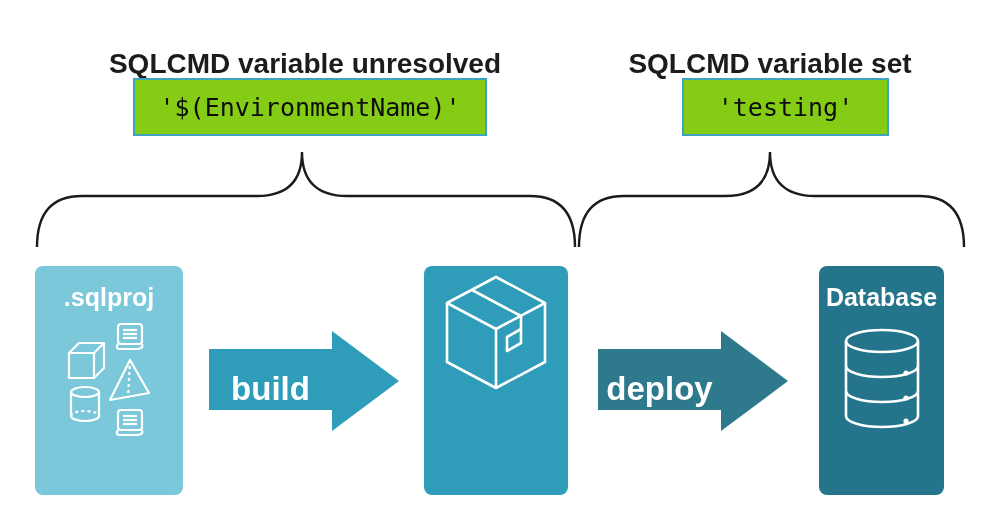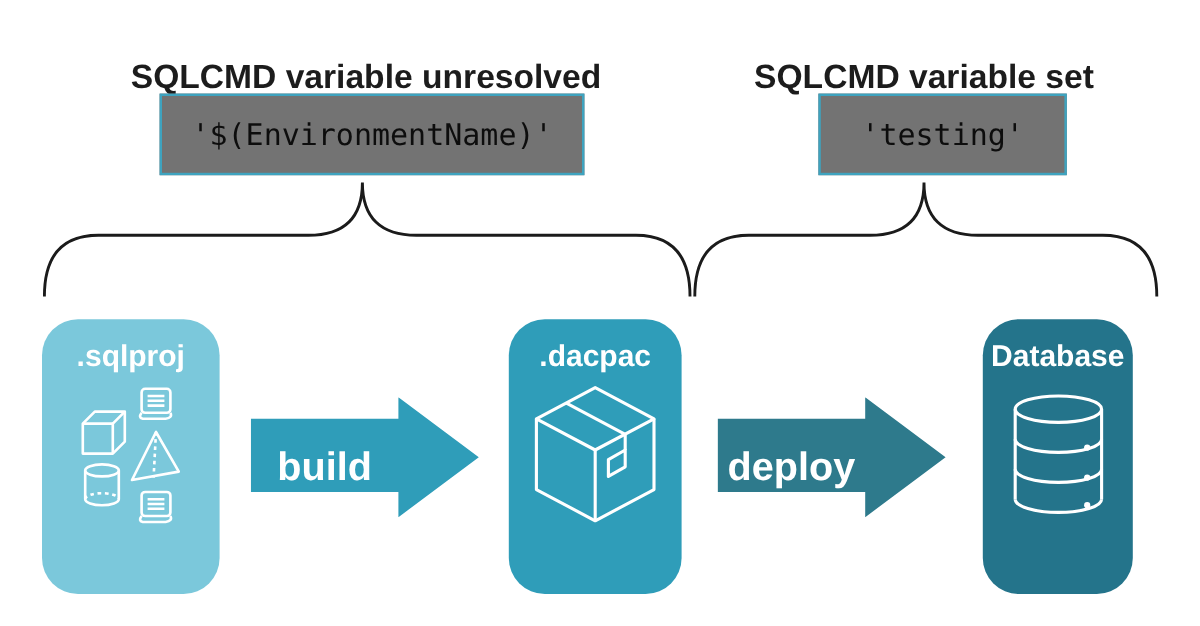--- a/index.html
+++ b/index.html
@@ -9,30 +9,30 @@
   }
   .heading{
     position:absolute;top:24px;height:34px;
     font-size:28px;font-weight:700;color:#1c1c1c;text-align:center;
     letter-spacing:0px;
     margin-top:24px;
   }
   .heading.left{left:55px;width:500px;}
   .heading.right{left:520px;width:500px;}
   .codebox{
-    position:absolute;top:78px;height:68px;box-sizing:border-box;
-    border:2px solid #3ea3bf;background:#737373;
+    position:absolute;top:78px;height:58px;box-sizing:border-box;
+    border:2px solid #3ea3bf;background:#84cc16;
     display:flex;align-items:center;justify-content:center;
     font-family:"DejaVu Sans Mono", monospace;font-size:25px;color:#0d0d0d;
   }
   .codebox.left{left:133px;width:354px;}
   .codebox.right{left:682px;width:207px;}
   .braces{position:absolute;left:0;top:148px;width:1000px;height:104px;}
   .stage{
-    position:absolute;top:266px;height:229px;border-radius:30px;
+    position:absolute;top:266px;height:229px;border-radius:8px;
     display:flex;flex-direction:column;align-items:center;
   }
   .stage-label{
     margin-top:17px;font-size:25px;font-weight:700;color:#ffffff;text-align:center;
   }
   .stage.sqlproj{left:35px;width:148px;background:#7bc8db;}
   .stage.dacpac{left:424px;width:144px;background:#2f9db9;}
   .stage.database{left:819px;width:125px;background:#24748b;}
   .arrow-svg{position:absolute;top:331px;width:191px;height:100px;}
   .arrow-svg.build{left:209px;}
@@ -106,21 +106,20 @@
       </svg>
     </div>
   </div>
 
   <svg class="arrow-svg build" viewBox="0 0 191 100">
     <polygon points="0,18 123,18 123,0 190,50 123,100 123,79 0,79" fill="#2f9db9"></polygon>
   </svg>
   <div class="arrow-label build">build</div>
 
   <div class="stage dacpac">
-    <div class="stage-label">.dacpac</div>
     <div class="icon-wrap" style="margin-top:8px;">
       <svg width="108" height="120" viewBox="0 0 108 120" fill="none" stroke="#ffffff" stroke-width="2.6" stroke-linejoin="round">
         <path d="M54,3 L103,29 L54,55 L5,29 Z"></path>
         <path d="M5,29 L5,88 L54,114 L103,88 L103,29"></path>
         <path d="M54,55 L54,114"></path>
         <path d="M30,16 L79,42"></path>
         <path d="M79,42 L79,55"></path>
         <path d="M65,63 L79,55 L79,69 L65,77 Z"></path>
       </svg>
     </div>

